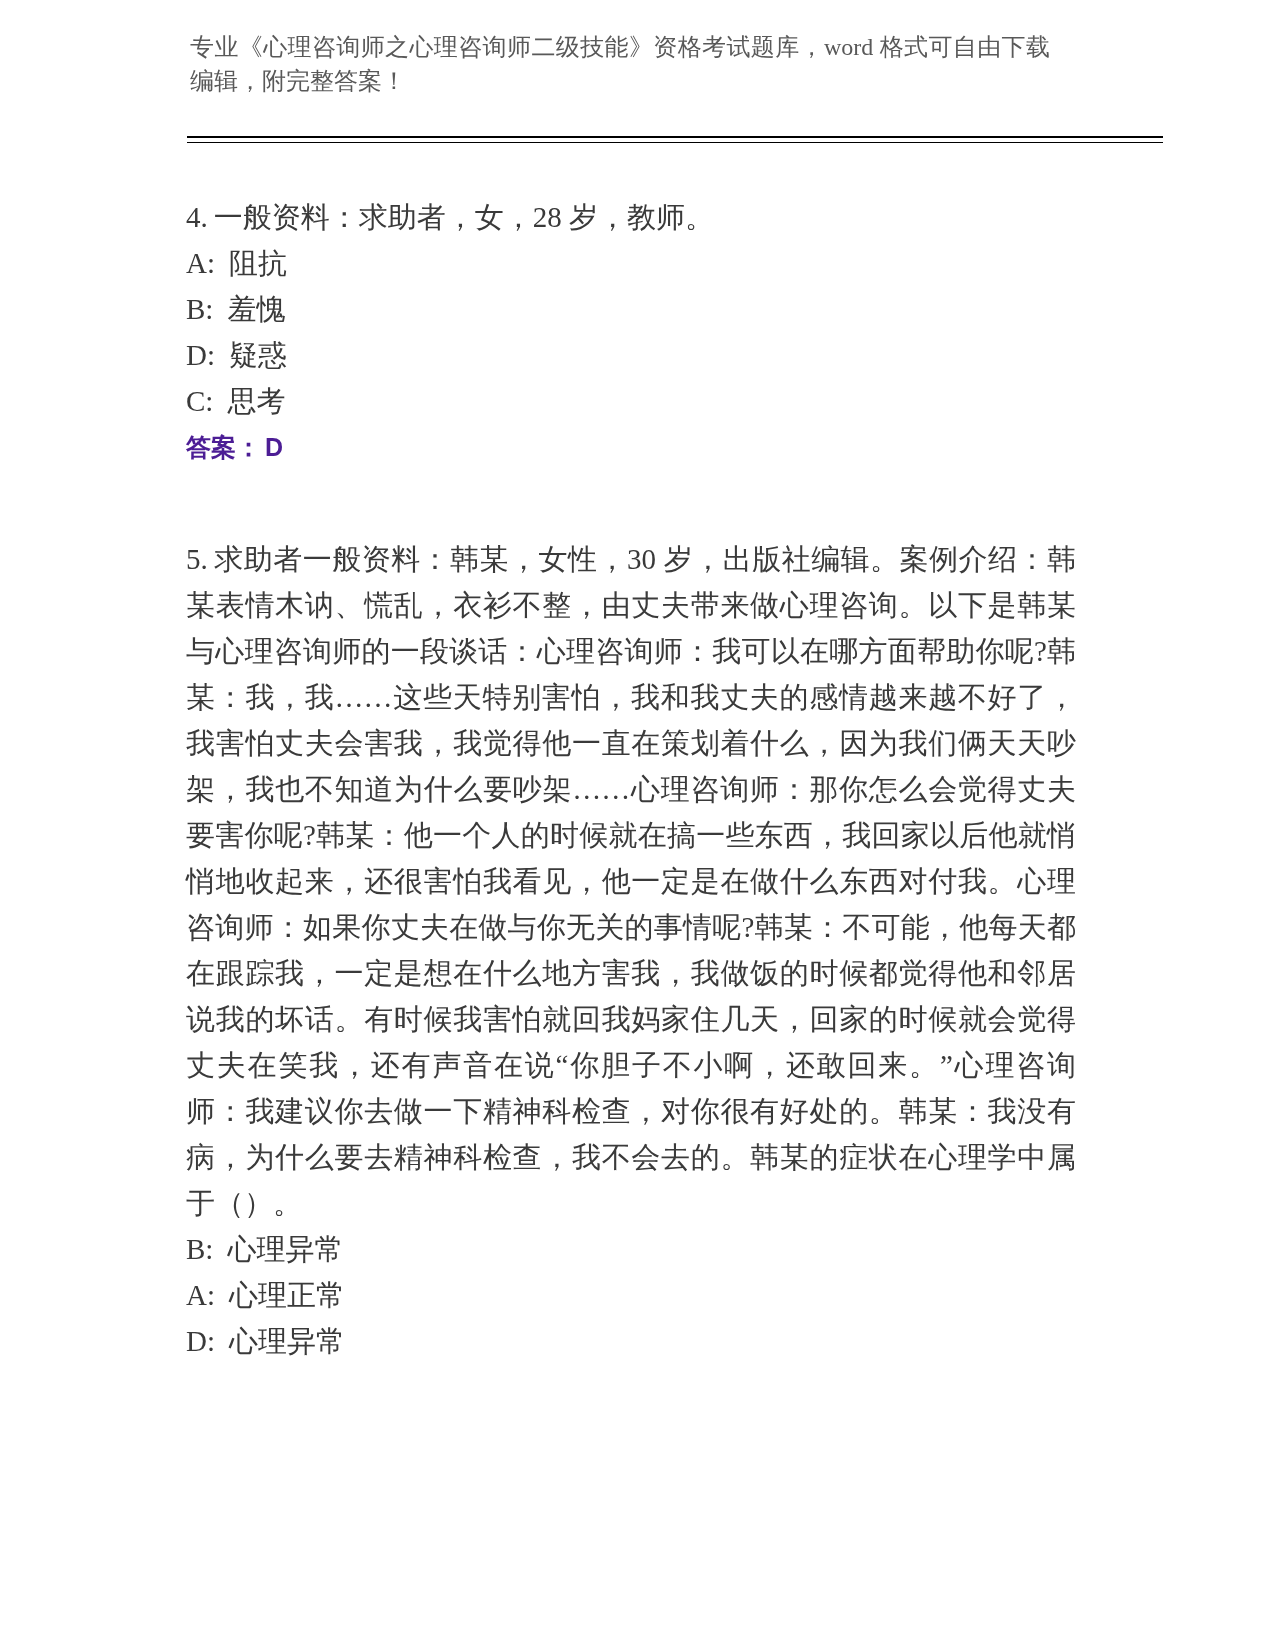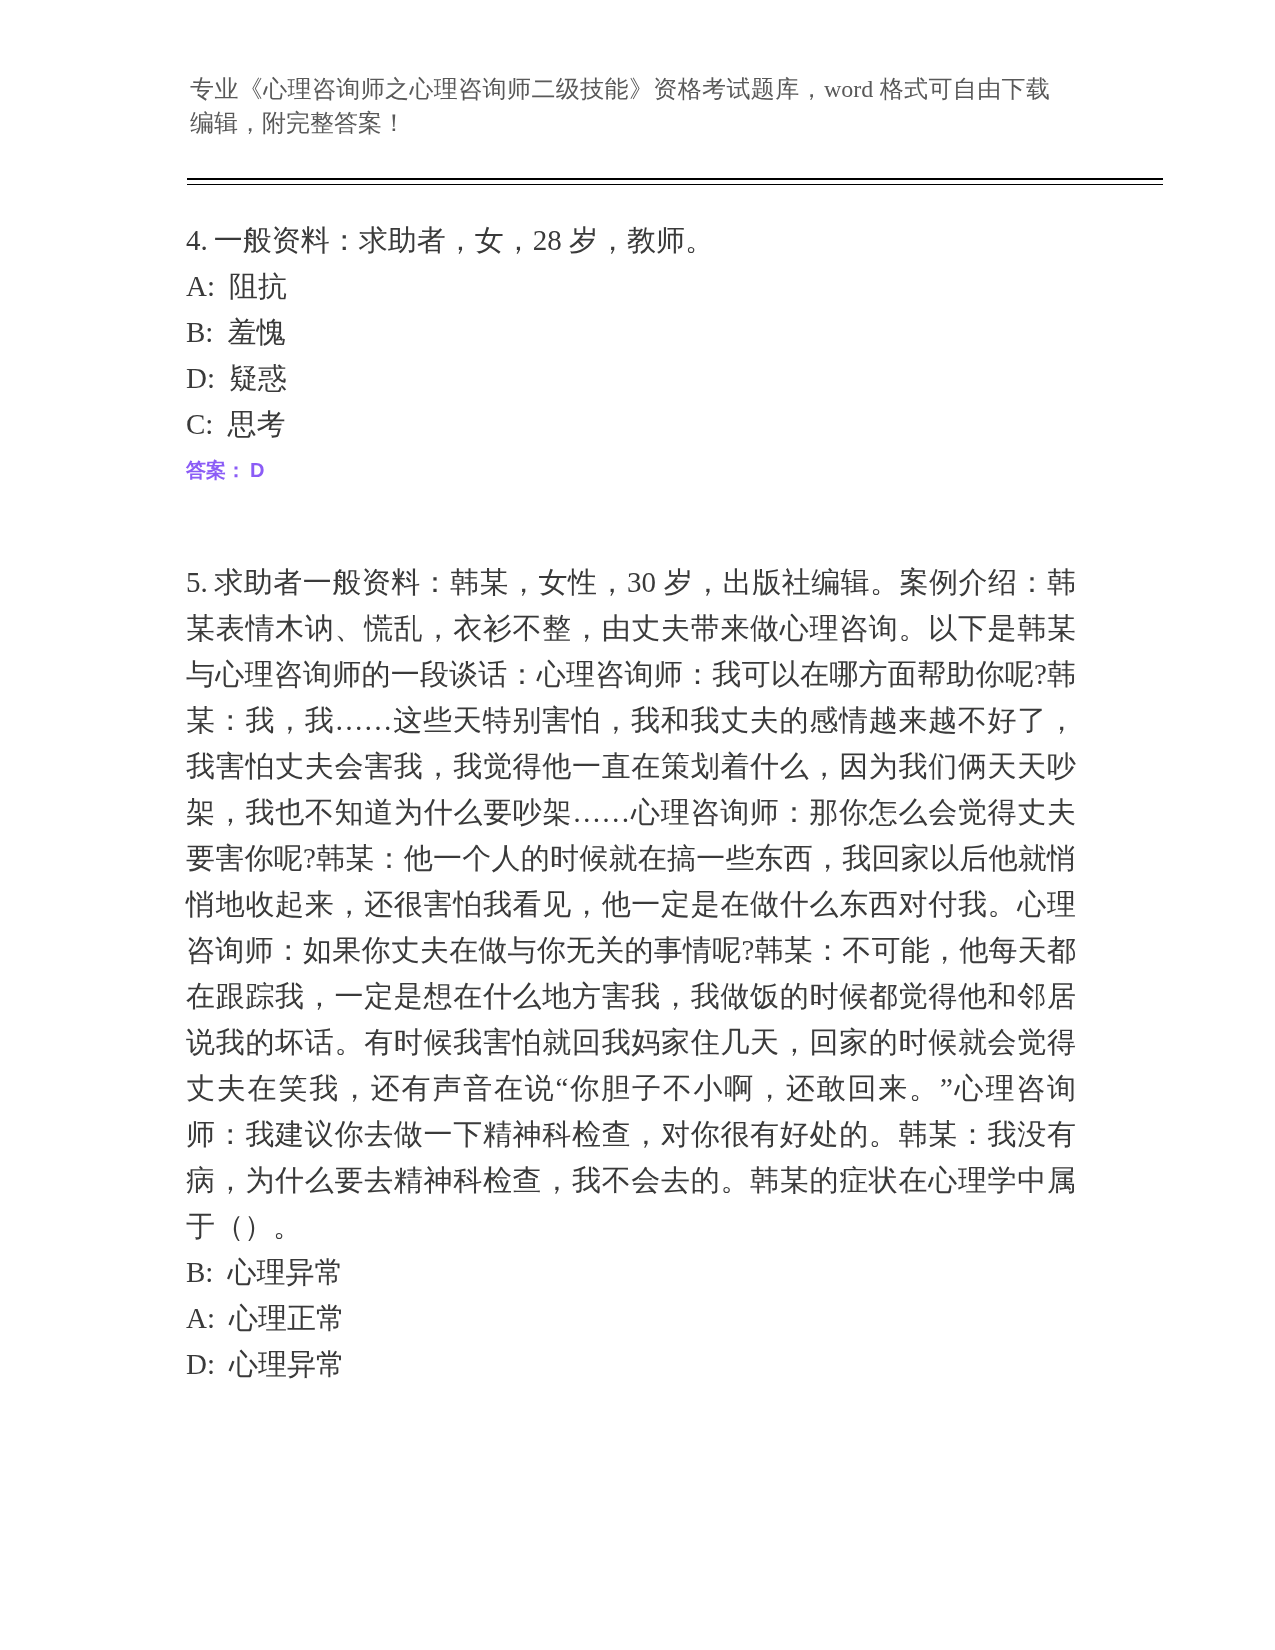--- a/index.html
+++ b/index.html
@@ -10,21 +10,21 @@
     font-family: "Liberation Serif", "DejaVu Serif", serif;
     overflow: hidden;
   }
   .page {
     position: relative;
     width: 1275px;
     height: 1650px;
     background: #ffffff;
   }
   .doc-header {
-    padding-top: 72px;
+    padding-top: 30px;
     margin-left: 190px;
     width: 860px;
     font-size: 24px;
     line-height: 34px;
     color: #595959;
     text-align: justify;
   }
   .header-rule {
     margin-top: 38px;
     margin-left: 187px;
@@ -34,34 +34,34 @@
     border-bottom: 1px solid #000000;
   }
   .content {
     margin-left: 186px;
     width: 890px;
     font-size: 29px;
     line-height: 46px;
     color: #3a3a3a;
   }
   .question-block { margin-top: 66px; }
-  .question-block.first { margin-top: 32px; }
+  .question-block.first { margin-top: 51px; }
   .stem {
     margin: 0;
     text-align: justify;
   }
   .q-number { margin-right: 6px; }
   .option-row { line-height: 46px; }
   .option-letter { margin-right: 14px; }
   .answer-row {
     font-family: "Liberation Sans", "DejaVu Sans", sans-serif;
     font-weight: 700;
-    font-size: 20px;
+    font-size: 25px;
     line-height: 46px;
-    color: #8b5cf6;
+    color: #4c1d95;
   }
   .answer-value { margin-left: 4px; }
 </style>
 </head>
 <body>
 
 <div class="page">
 
   <div class="doc-header">
     <span>专业《心理咨询师之心理咨询师二级技能》资格考试题库，word 格式可自由下载编辑，附完整答案！</span>

